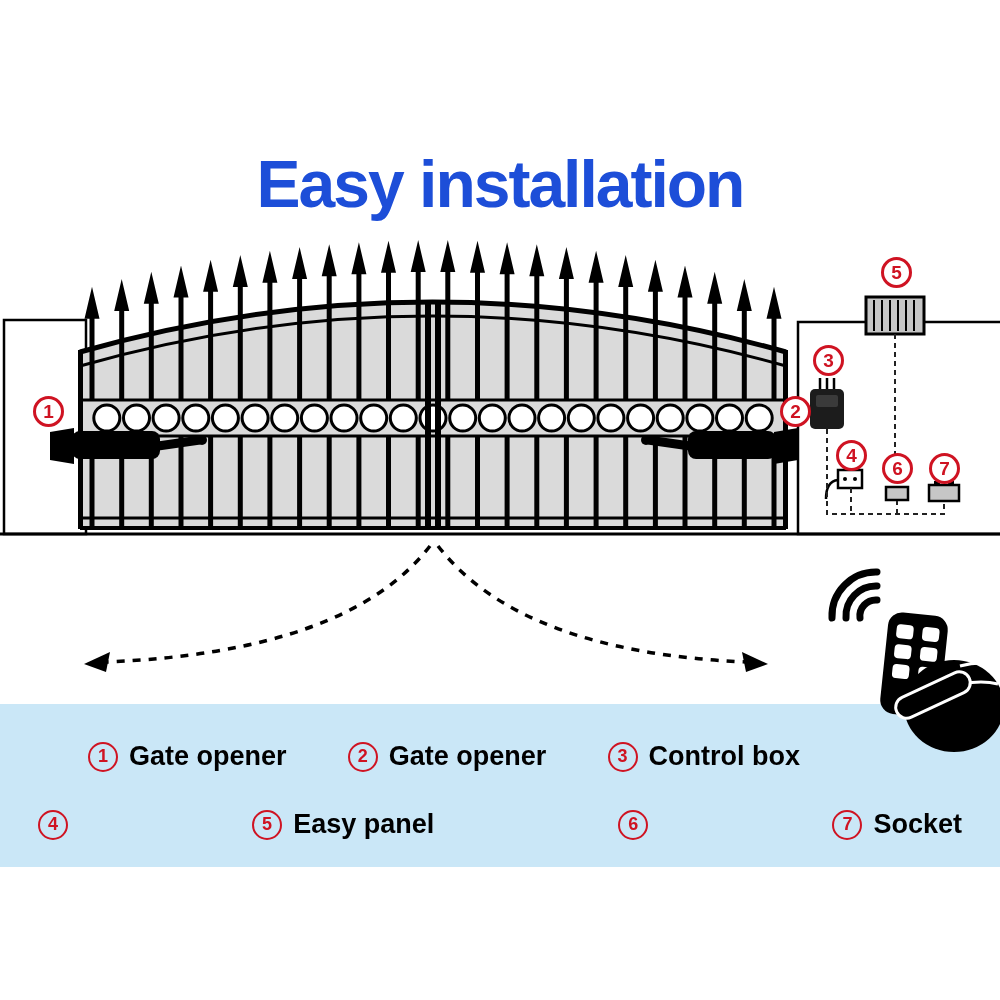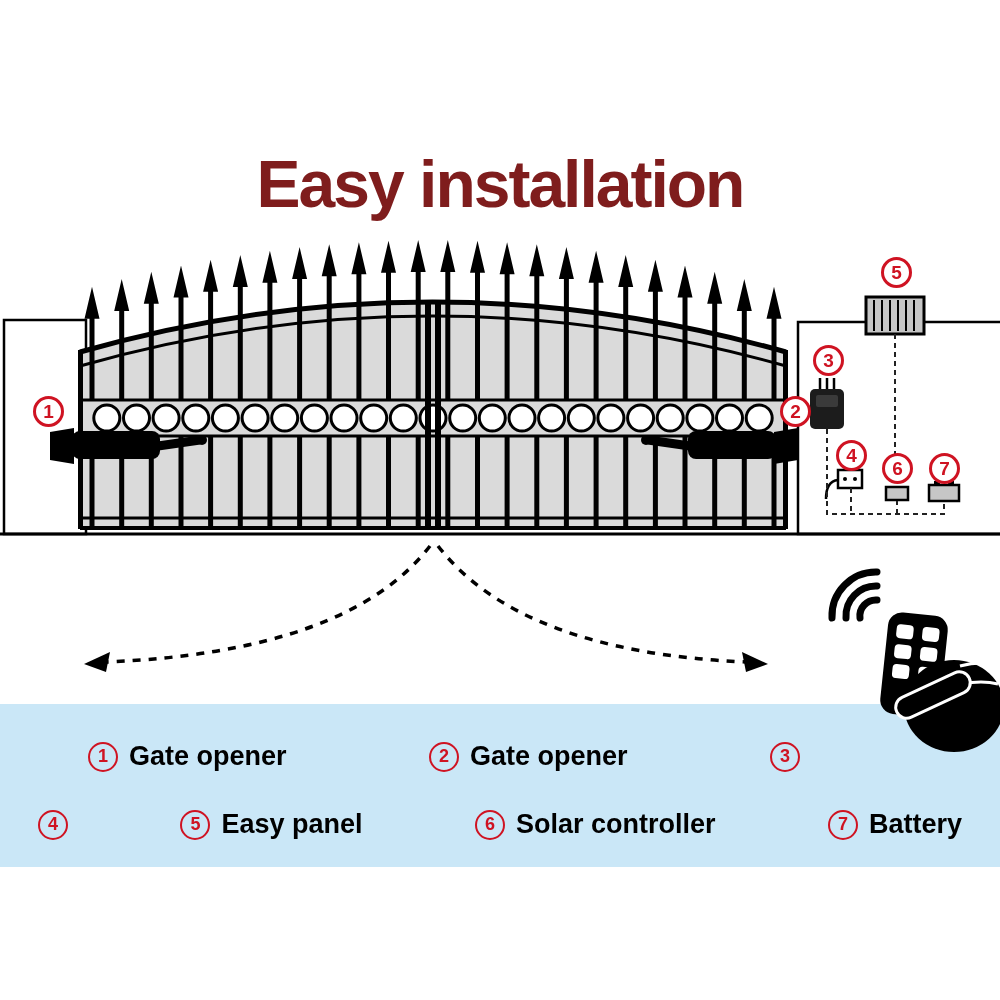--- a/index.html
+++ b/index.html
@@ -13,21 +13,21 @@
   .legend-row.r1 { padding:0 200px 0 88px; justify-content:space-between; }
   .legend-row.r2 { padding:0 38px; justify-content:space-between; }
   .legend-item { display:flex; align-items:center; gap:11px; font-size:27px; font-weight:bold; color:#000; }
   .lnum { width:30px; height:30px; border:2.5px solid var(--accent); border-radius:50%;
           color:var(--accent); display:flex; align-items:center; justify-content:center;
           font-size:18px; font-weight:bold; flex:0 0 auto; background:transparent; }
 
   svg.art { position:absolute; left:0; top:0; z-index:2; }
 
   .title { position:absolute; top:146px; left:0; width:100%; text-align:center;
-           font-size:66px; font-weight:bold; color:#7f1d1d; letter-spacing:-2px; z-index:3; }
+           font-size:66px; font-weight:bold; color:#1d4ed8; letter-spacing:-2px; z-index:3; }
 
   .marker { position:absolute; width:31px; height:31px; border:3px solid var(--accent);
             border-radius:50%; background:#fff; color:var(--accent); font-weight:bold;
             font-size:19px; display:flex; align-items:center; justify-content:center; z-index:3; }
 </style>
 </head>
 <body>
 
 <div class="canvas">
 
@@ -36,37 +36,37 @@
       <div class="legend-item">
         <span class="lnum">1</span>
         <span class="llabel">Gate opener</span>
       </div>
       <div class="legend-item">
         <span class="lnum">2</span>
         <span class="llabel">Gate opener</span>
       </div>
       <div class="legend-item">
         <span class="lnum">3</span>
+        <span class="llabel">Control box</span>
       </div>
     </div>
     <div class="legend-row r2">
       <div class="legend-item">
         <span class="lnum">4</span>
       </div>
       <div class="legend-item">
         <span class="lnum">5</span>
         <span class="llabel">Easy panel</span>
       </div>
       <div class="legend-item">
         <span class="lnum">6</span>
-        <span class="llabel">Solar controller</span>
       </div>
       <div class="legend-item">
         <span class="lnum">7</span>
-        <span class="llabel">Battery</span>
+        <span class="llabel">Socket</span>
       </div>
     </div>
   </div>
 
   <svg class="art" width="1000" height="1000" viewBox="0 0 1000 1000">
 
     <g>
       <rect x="4" y="320" width="82" height="214" fill="#fff" stroke="#000" stroke-width="2.5"></rect>
     </g>
     <g>

